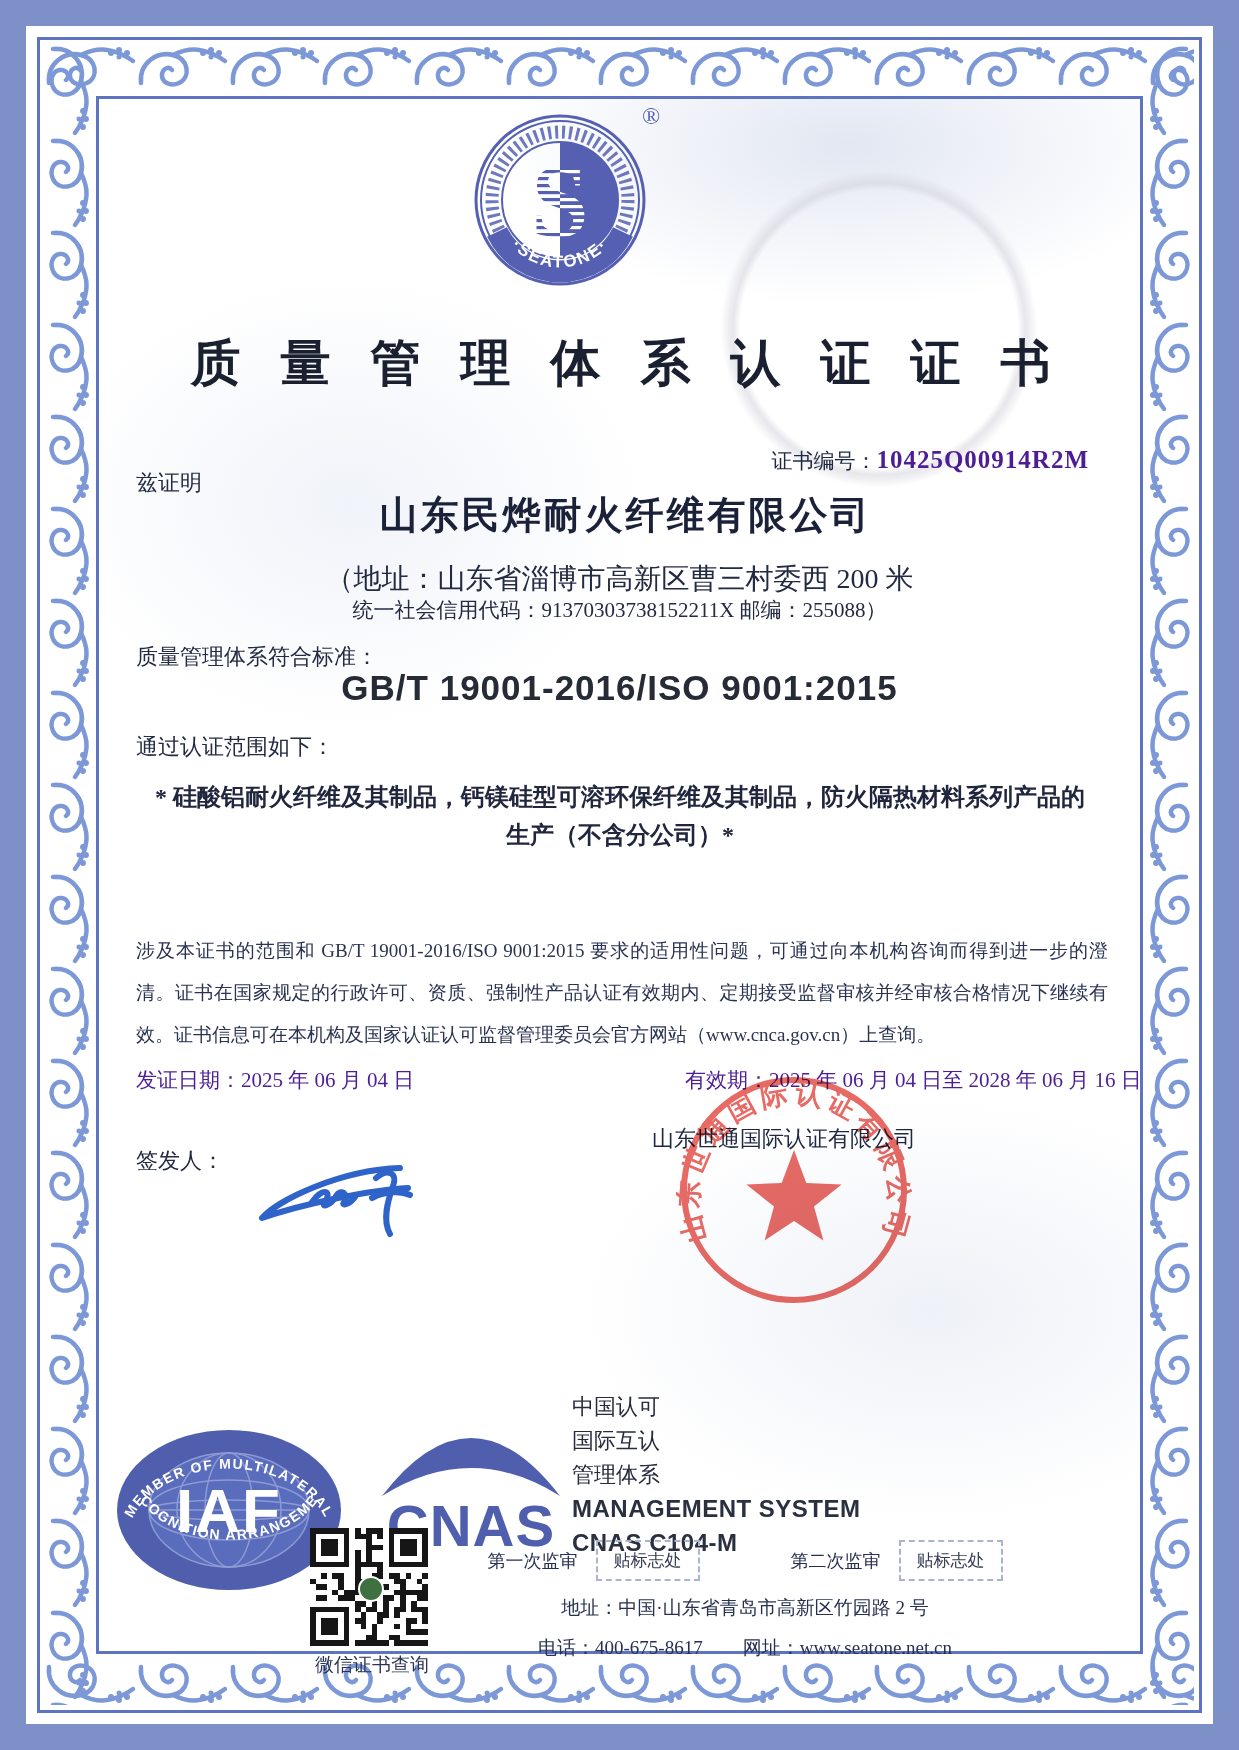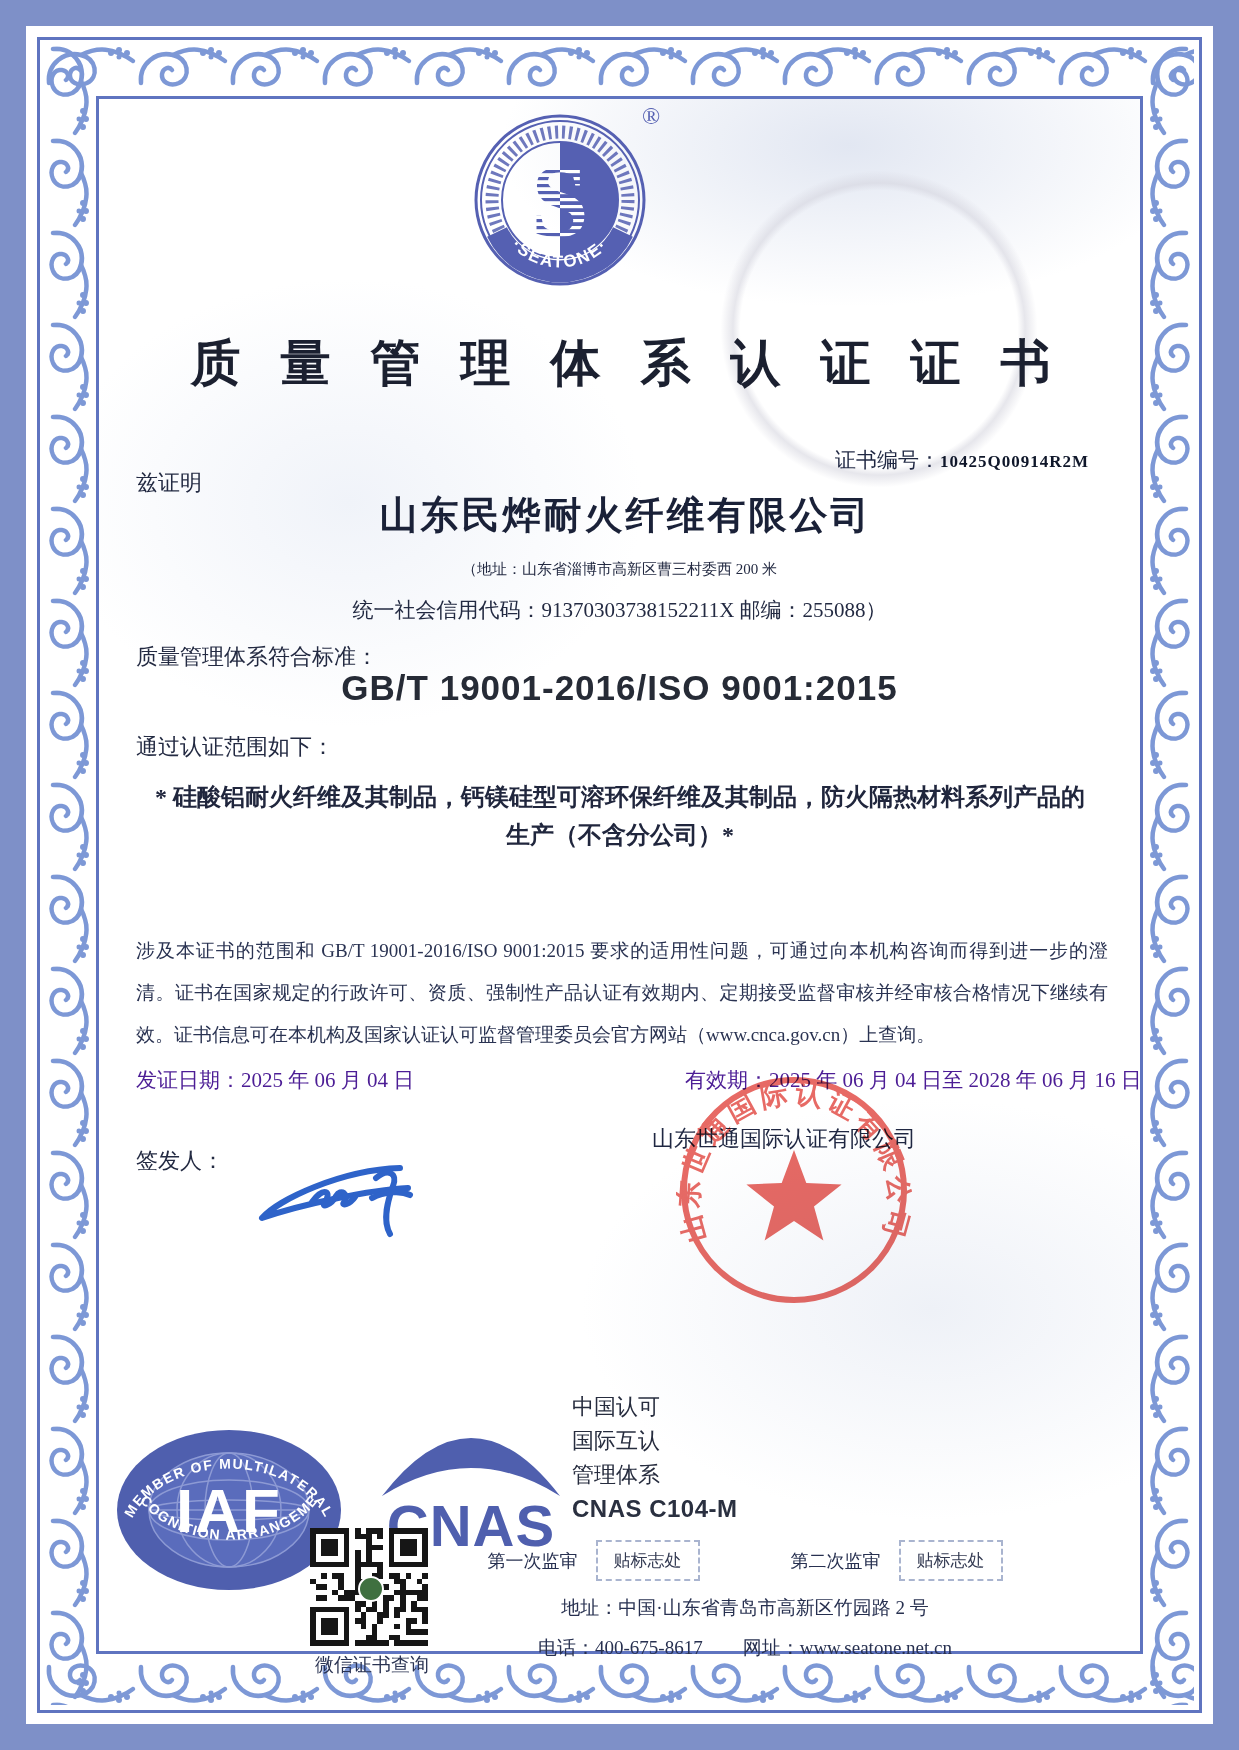--- a/index.html
+++ b/index.html
@@ -26,24 +26,24 @@
   .watermark-globe{
     position:absolute;left:600px;top:60px;width:360px;height:340px;border-radius:50%;
     background:radial-gradient(circle at 50% 50%, rgba(255,255,255,0) 56%, rgba(210,210,220,.55) 59%, rgba(255,255,255,0) 64%);
   }
   .abs{position:absolute;}
   .ctr{left:0;right:0;text-align:center;}
 
   .logo-wrap{left:455px;top:100px;width:210px;height:205px;}
   .title{top:330px;font-size:50px;font-weight:bold;letter-spacing:40px;padding-left:42px;color:#1b2030;}
   .certno{top:446px;right:150px;font-size:21px;color:#1f2742;}
-  .certno b{font-size:17px;letter-spacing:1px;color:#0f172a;}
+  .certno b{font-size:25px;letter-spacing:1px;color:#4c1d95;}
   .certify{left:136px;top:468px;font-size:22px;}
   .company{top:490px;font-size:38px;font-weight:bold;letter-spacing:3px;color:#1a2138;padding-left:12px;}
-  .addr1{top:560px;font-size:15px;}
+  .addr1{top:560px;font-size:28px;}
   .addr2{top:596px;font-size:21px;}
   .std-label{left:136px;top:642px;font-size:22px;}
   .standard{top:668px;font-size:35px;font-weight:bold;letter-spacing:1px;color:#262b36;font-family:"Liberation Sans","DejaVu Sans",sans-serif;}
   .scope-label{left:136px;top:732px;font-size:22px;}
   .scope{left:145px;top:778px;width:950px;text-align:center;font-size:24px;font-weight:bold;line-height:38px;color:#20263d;}
   .note{left:136px;top:930px;width:972px;font-size:19px;line-height:42px;text-align:justify;color:#2a3352;}
   .dates{top:1066px;font-size:21px;color:#4c1d95;}
   .issue-date{left:136px;}
   .validity{left:640px;margin-left:45px;}
   .signer-label{left:136px;top:1146px;font-size:22px;}
@@ -245,20 +245,21 @@
 
   <svg class="abs cnas" width="190" height="162" viewBox="0 0 190 162" data-name="cnas-logo">
     <path d="M 6 98 Q 95 -18 184 98 Q 95 42 6 98 Z" fill="#4f5fae"></path>
     <text x="95" y="148" font-family="Liberation Sans, DejaVu Sans, sans-serif" font-weight="bold" font-size="58" fill="#4f5fae" text-anchor="middle" letter-spacing="1" data-name="cnas-wordmark">CNAS</text>
   </svg>
 
   <div class="abs accred-text" data-name="accreditation-text-block">
     <div data-name="accreditation-line-cn-1">中国认可</div>
     <div data-name="accreditation-line-cn-2">国际互认</div>
     <div data-name="accreditation-line-cn-3">管理体系</div>
+    <div class="en" data-name="accreditation-line-en-1">MANAGEMENT SYSTEM</div>
     <div class="en" data-name="accreditation-line-en-2">CNAS C104-M</div>
   </div>
 
   <div class="abs qr-wrap" data-name="qr-block">
     <div data-name="qr-code">
       <div class="qr-center" data-name="qr-center-logo"></div>
     <i class="d"></i>
         <i class="d"></i>
         <i class="d"></i>
         <i class="d"></i>

